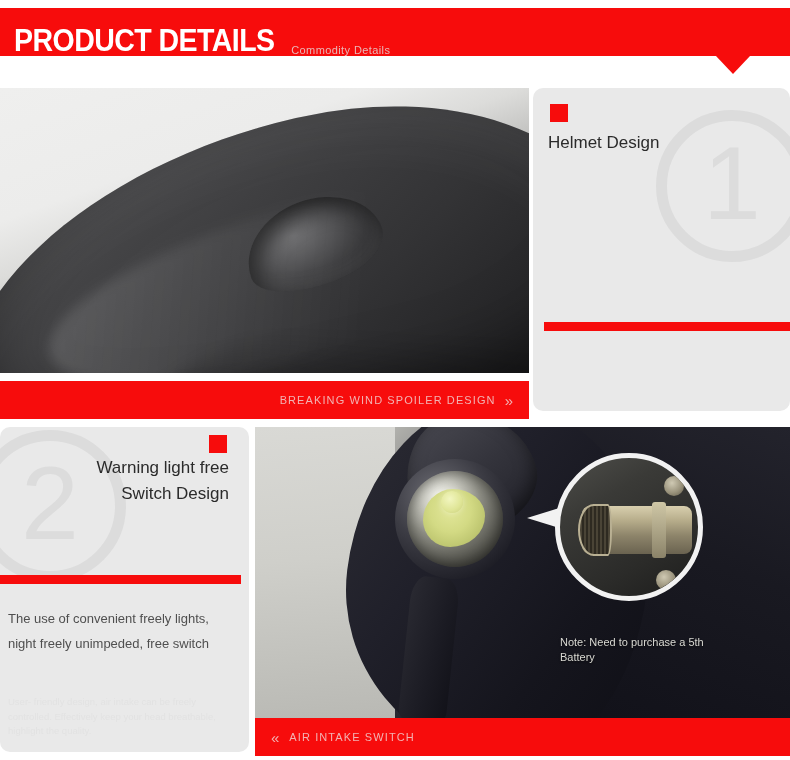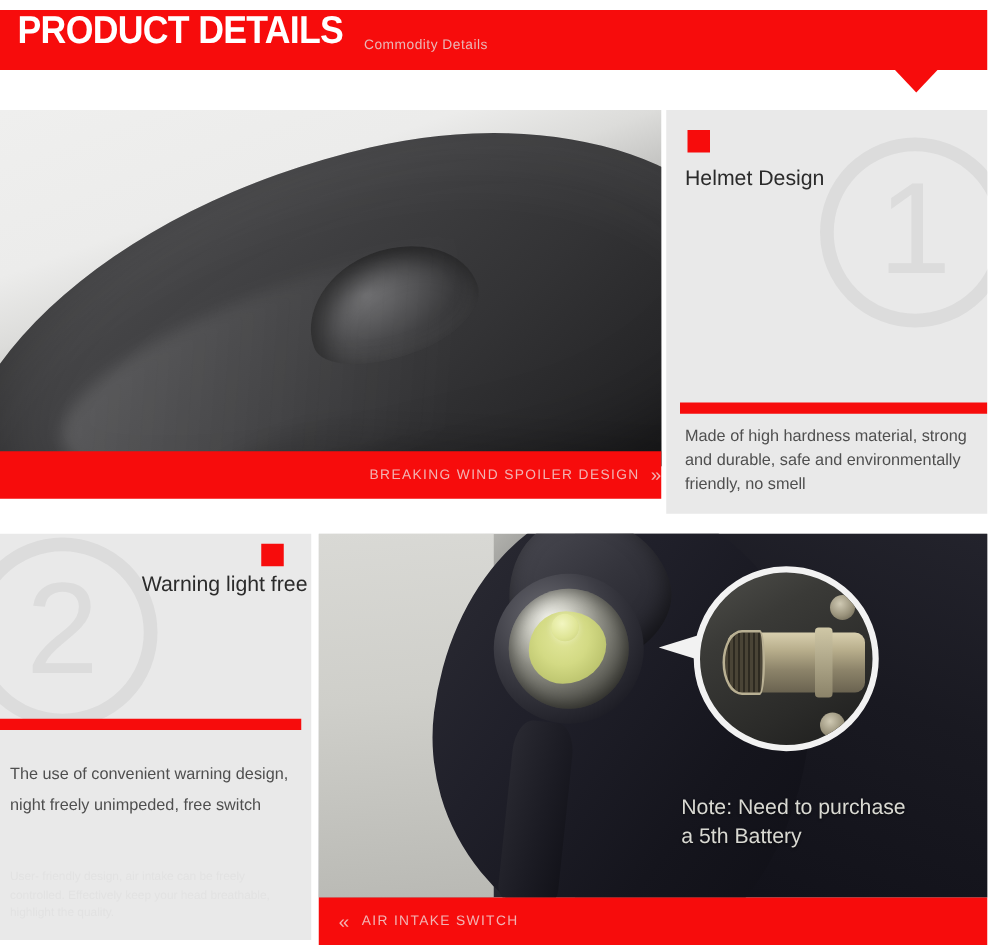--- a/index.html
+++ b/index.html
@@ -18,21 +18,21 @@
   .banner {
     position: absolute;
     left: 0; top: 8px;
     width: 790px; height: 48px;
     background: #f70c0c;
   }
   .banner-inner {
     position: relative;
     height: 100%;
     display: flex;
-    align-items: flex-start;
+    align-items: flex-end;
     padding-left: 14px;
   }
   .banner-title {
     color: #ffffff;
     font-size: 31px;
     font-weight: bold;
     letter-spacing: -0.6px;
     line-height: 1;
     transform: scaleX(0.92);
     transform-origin: left center;
@@ -111,33 +111,35 @@
   .caption-bar {
     position: absolute;
     background: #f70c0c;
     display: flex;
     align-items: center;
     color: #f2b3b3;
     font-size: 11px;
     letter-spacing: 1.1px;
   }
   .caption-1 {
-    left: 0; top: 273px;
+    left: 0; top: 293px;
     width: 529px; height: 38px;
     justify-content: flex-end;
+    padding-right: 16px;
   }
   .chev { font-size: 15px; letter-spacing: 0; line-height: 1; }
   .chev-right { margin-left: 9px; }
   .chev-left { margin-right: 10px; }
 
   
   .panel {
     position: absolute;
     background: #e9e9e9;
     overflow: hidden;
+    border-radius: 10px;
   }
   .panel-1 { left: 533px; top: 0; width: 257px; height: 323px; }
   .panel-2 { left: 0;  top: 0; width: 249px; height: 325px; }
 
   .watermark {
     position: absolute;
     width: 152px; height: 152px;
     border: 11px solid #dcdcdc;
     border-radius: 50%;
     display: flex;
@@ -161,21 +163,21 @@
   .bullet-1 { left: 17px; top: 16px; }
   .bullet-2 { right: 22px; top: 8px; }
 
   .panel-head {
     position: absolute;
     color: #2b2b2b;
     font-size: 17px;
     line-height: 1.5;
   }
   .head-1 { left: 15px; top: 42px; }
-  .head-2 { right: 3px; top: 28px; text-align: right; }
+  .head-2 { right: 20px; top: 28px; text-align: right; }
 
   .divider {
     position: absolute;
     height: 9px;
     background: #f70c0c;
   }
   .div-1 { left: 11px; top: 234px; right: 0; }
   .div-2 { left: 0; top: 148px; right: 8px; }
 
   .panel-body {
@@ -316,24 +318,24 @@
     position: absolute;
     left: 272px; top: 78px;
     width: 0; height: 0;
     border-top: 13px solid transparent;
     border-bottom: 13px solid transparent;
     border-right: 42px solid #f2f2f2;
   }
 
   .note-text {
     position: absolute;
-    left: 290px; top: 208px;
+    left: 305px; top: 208px;
     width: 180px;
     color: #d9d9d2;
-    font-size: 17px;
+    font-size: 11px;
     line-height: 1.35;
     text-shadow: 0 1px 2px rgba(0,0,0,.5);
   }
 
   .caption-2 {
     left: 255px; top: 291px;
     width: 535px; height: 38px;
     justify-content: flex-start;
     padding-left: 16px;
   }
@@ -363,38 +365,38 @@
     <span class="chev chev-right">»</span>
   </div>
 
   <div class="panel panel-1">
     <div class="watermark wm-1">
       <span class="wm-num">1</span>
     </div>
     <div class="bullet-sq bullet-1"></div>
     <div class="panel-head head-1">Helmet Design</div>
     <div class="divider div-1"></div>
-    <div class="panel-body body-1">Made of high hardness material, strong and durable, safe and environmentally friendly, no smell</div>
 
   </div>
 </div>
 
 <div class="row2">
 
   <div class="panel panel-2">
     <div class="watermark wm-2">
       <span class="wm-num">2</span>
     </div>
     <div class="bullet-sq bullet-2"></div>
     <div class="panel-head head-2">
       <div>Warning light free</div>
+      <div>Switch Design</div>
     </div>
     <div class="divider div-2"></div>
     <div class="panel-body body-2">
-      <div>The use of convenient warning design,</div>
+      <div>The use of convenient freely lights,</div>
       <div>night freely unimpeded, free switch</div>
     </div>
     <div class="panel-fine fine-2">User- friendly design, air intake can be freely controlled. Effectively keep your head breathable, highlight the quality.</div>
   </div>
 
   <div class="photo photo-2">
     <div class="p2-wall"></div>
     <div class="p2-dark"></div>
     <div class="p2-helmet"></div>
     <div class="p2-clip"></div>

